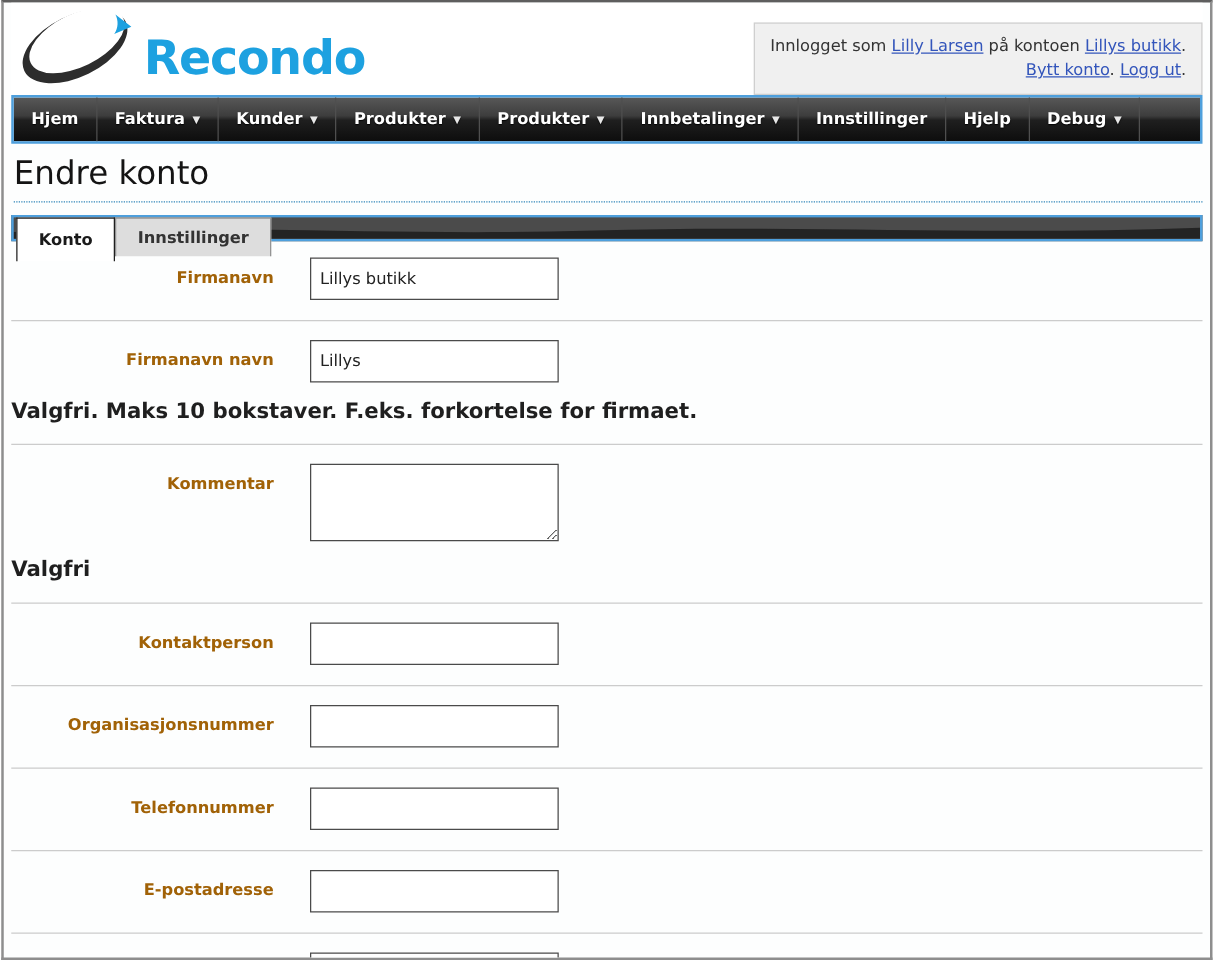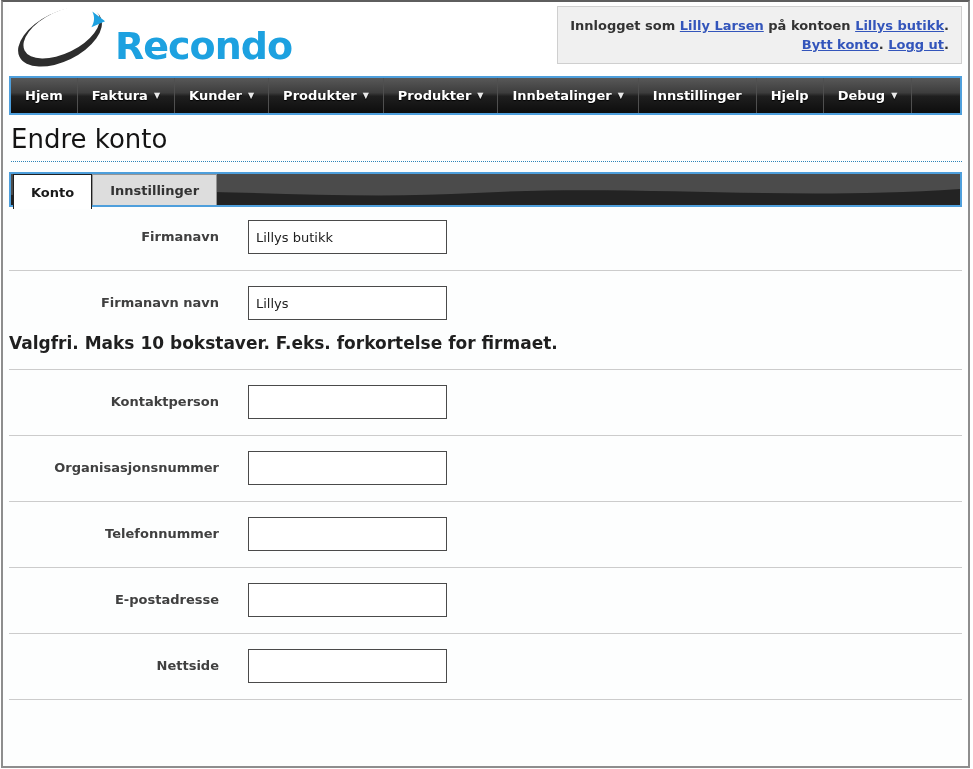--- a/index.html
+++ b/index.html
@@ -6,58 +6,58 @@
   html,body { width:973px; height:769px; background:#fff; overflow:hidden;
               font-family:"DejaVu Sans","Liberation Sans",sans-serif; }
   .viewport { position:absolute; left:1px; top:0; right:3px; bottom:1px;
               border:2px solid #8e8e8e; border-top-color:#5e5e5e;
               background:#fdfefe; padding:0 6px; overflow:hidden; }
 
   
   .header { position:relative; height:74px; background:#fff; }
   .logo { position:absolute; left:2px; top:4px; display:flex; align-items:center; cursor:pointer; }
   .logo-text { font-size:38px; font-weight:bold; color:#1da1e0; letter-spacing:-1px; margin-left:6px;margin-top:18px; }
-  .login-box { position:absolute; right:0; top:4px; min-width:344px;
+  .login-box { position:absolute; right:0; top:16px; min-width:344px;
                background:#f0f0f0; border:1px solid #cfcfcf; padding:9px 12px;
-               text-align:right; font-size:13px; color:#333; line-height:19px;font-weight:bold; }
+               text-align:right; font-size:13px; color:#333; line-height:19px; }
   .login-box a { color:#3355bb; text-decoration:underline; cursor:pointer; }
 
   
   .navbar { display:flex; height:39px; border:2px solid #4e9fdc;
             background:linear-gradient(to bottom,#585858 0%,#3d3d3d 42%,#1f1f1f 52%,#0d0d0d 100%); }
   .nav-item { display:flex; align-items:center; gap:6px; padding:0 14px;
               color:#fff; font-weight:bold; font-size:13px;
               border-right:1px solid #4f4f4f; cursor:pointer; white-space:nowrap;
               text-shadow:0 1px 1px #000; }
   .caret { font-size:8px; color:#e8e8e8; line-height:1; }
 
   
   .page-title { font-size:26px; font-weight:normal; color:#141414;
                 margin:9px 0 0 2px; padding-bottom:7px;
                 border-bottom:1px dotted #2e84b8; }
 
   
-  .tabstrip { position:relative; height:35px; margin-top:10px;
+  .tabstrip { position:relative; height:21px; margin-top:10px;
               border:2px solid #4e9fdc; background:#4a4a4a; }
   .tab-wave { position:absolute; left:0; top:0; width:100%; height:100%; display:block; }
   .tabs { position:relative; display:flex; height:100%; align-items:flex-start; padding-left:2px; }
   .tab { position:relative; z-index:2; font-size:13px; font-weight:bold;
          padding:0 17px; display:flex; align-items:center; cursor:pointer; }
   .tab.active { background:#fff; color:#1a1a1a; height:35px;
                 border:1px solid #1f1f1f; border-bottom:none; }
   .tab.inactive { background:#ddd; color:#333; height:31px;
                   border:1px solid #949494; border-bottom:none; }
 
   
   .form { padding-top:0; }
   .form-row { border-bottom:1px solid #ccc; padding:15px 0 16px; }
   .form-row.first { padding-top:13px; }
   .field-line { display:flex; align-items:flex-start; }
   .form-label { width:210px; text-align:right; margin-right:29px;
-                font-weight:bold; font-size:13px; color:#404040; padding-top:9px; }
+                font-weight:bold; font-size:13px; color:#a16207; padding-top:9px; }
   .text-input { width:199px; height:34px; border:1px solid #4a4a4a; background:#fff;
                 font-family:inherit; font-size:13px; color:#222; padding:0 7px; }
   .comment-textarea { width:199px; height:62px; border:1px solid #4a4a4a; background:#fff;
                       font-family:inherit; font-size:13px; color:#222; padding:4px 7px; resize:both; }
   .hint { font-weight:bold; font-size:17px; color:#1f1f1f; margin-top:13px; }
 </style>
 </head>
 <body>
 
 <div class="viewport">
@@ -142,20 +142,27 @@
     </div>
 
     <div class="form-row">
       <div class="field-line">
         <label class="form-label">Firmanavn navn</label>
         <input class="text-input" type="text" value="Lillys" style="">
       </div>
       <div class="hint">Valgfri. Maks 10 bokstaver. F.eks. forkortelse for firmaet.</div>
     </div>
 
+    <div class="form-row">
+      <div class="field-line">
+        <label class="form-label">Kommentar</label>
+        <textarea class="comment-textarea" style=""></textarea>
+      </div>
+      <div class="hint">Valgfri</div>
+    </div>
 
     <div class="form-row">
       <div class="field-line">
         <label class="form-label">Kontaktperson</label>
         <input class="text-input" type="text" value="" style="">
       </div>
     </div>
 
     <div class="form-row">
       <div class="field-line">

